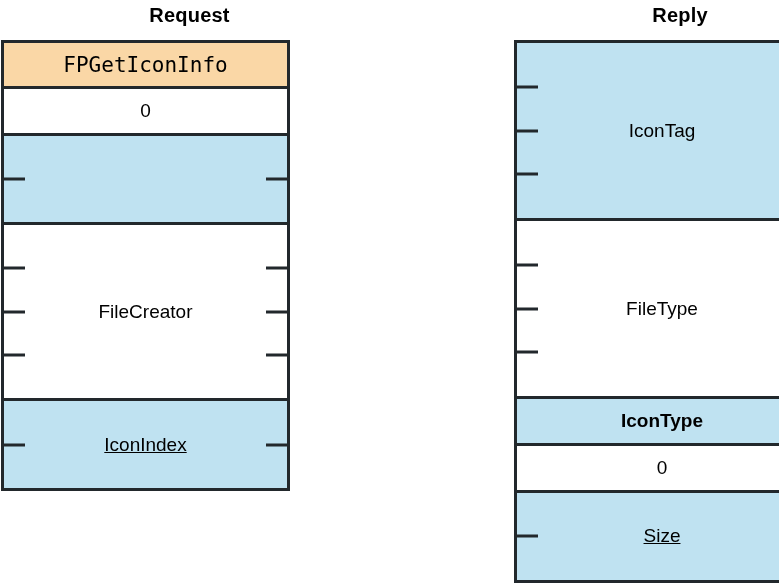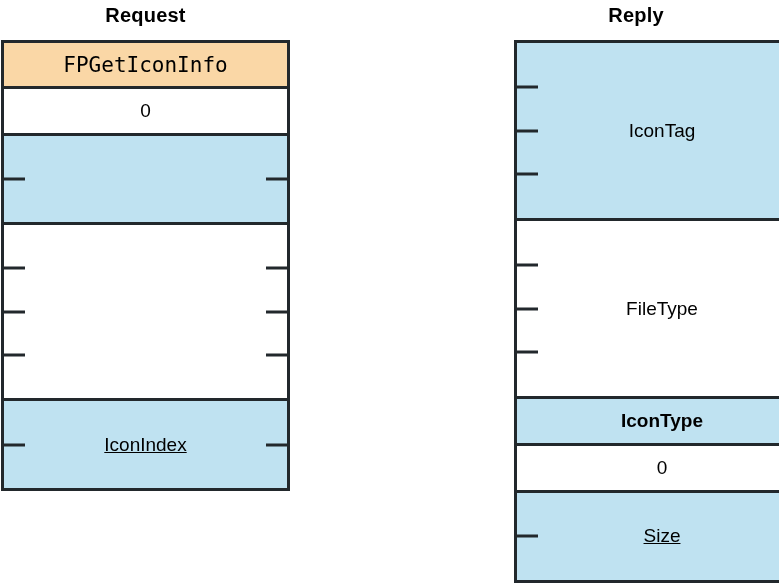--- a/index.html
+++ b/index.html
@@ -23,20 +23,21 @@
   .col-title {
     position: absolute;
     top: 1px;
     height: 28px;
     line-height: 28px;
     font-size: 20px;
     font-weight: bold;
     color: var(--text);
     text-align: center;
     letter-spacing: 0.2px;
+    padding-left: 44px;
   }
   #request-title { left: 1px;   width: 289px; }
   #reply-title   { left: 494px; width: 284px; }
 
   .packet-box {
     position: absolute;
     box-sizing: border-box;
     border: 3px solid var(--line);
     display: flex;
     flex-direction: column;
@@ -88,20 +89,21 @@
         <span class="label mono">FPGetIconInfo</span>
       </div>
       <div class="row fill-white" style="flex: 1 1 0%;">
         <span class="label">0</span>
       </div>
       <div class="row fill-blue" style="flex: 2 1 0%;">
         <div class="tick tick-left" style="top: 50%;"></div>
         <div class="tick tick-right" style="top: 50%;"></div>
       </div>
       <div class="row fill-white" style="flex: 4 1 0%;">
+        <span class="label">FileCreator</span>
         <div class="tick tick-left" style="top: 25%;"></div>
         <div class="tick tick-right" style="top: 25%;"></div>
         <div class="tick tick-left" style="top: 50%;"></div>
         <div class="tick tick-right" style="top: 50%;"></div>
         <div class="tick tick-left" style="top: 75%;"></div>
         <div class="tick tick-right" style="top: 75%;"></div>
       </div>
       <div class="row fill-blue" style="flex: 2 1 0%; text-decoration: underline;">
         <span class="label">IconIndex</span>
         <div class="tick tick-left" style="top: 50%;"></div>

